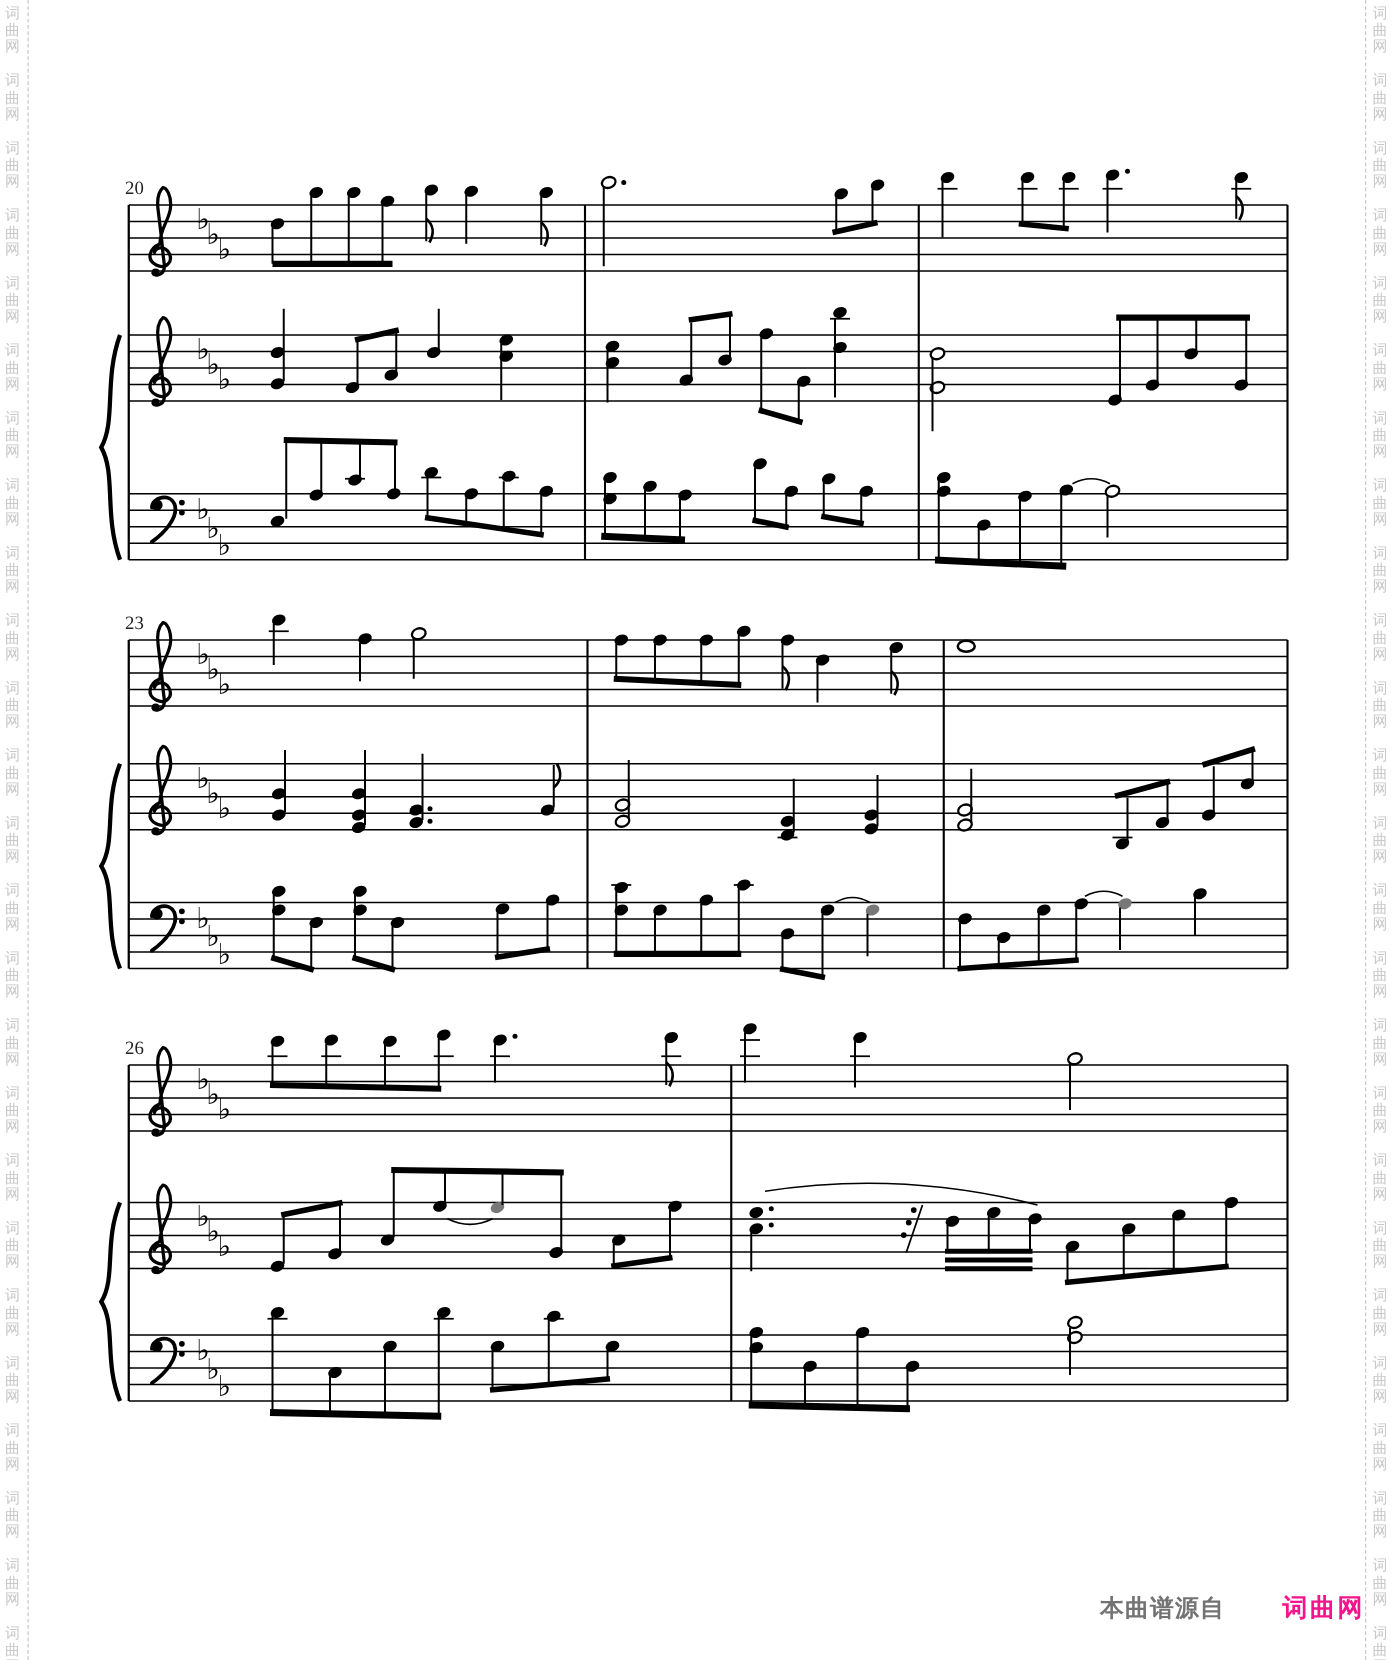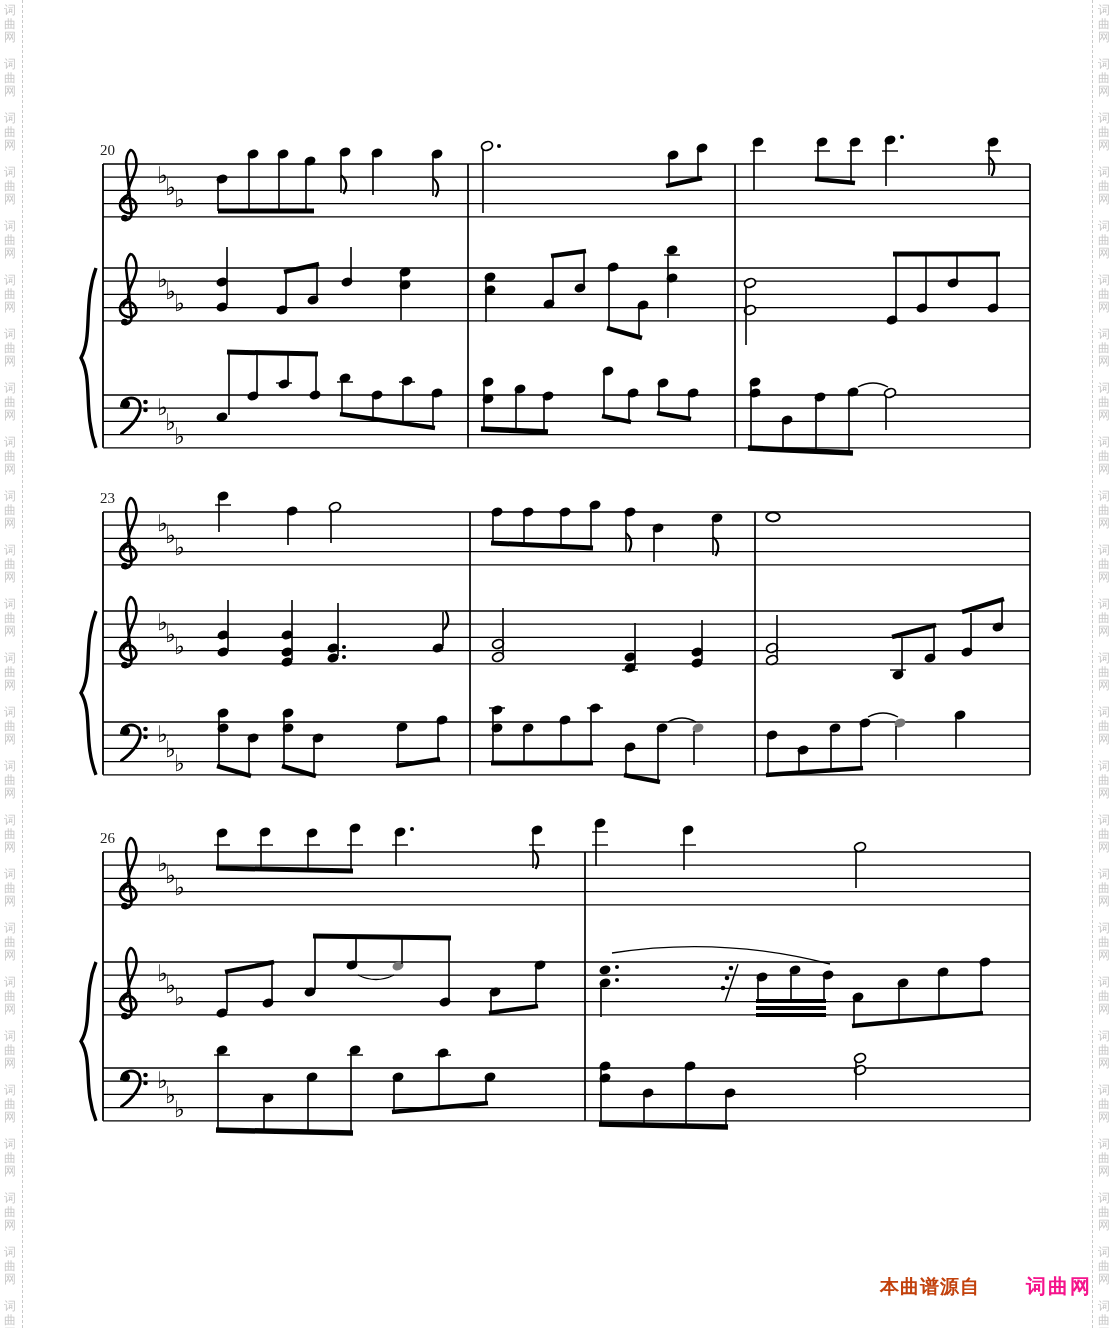--- a/index.html
+++ b/index.html
@@ -4,21 +4,21 @@
 <style>
   html,body{margin:0;padding:0;background:#fff;}
   body{width:1115px;height:1328px;position:relative;overflow:hidden;
        font-family:"DejaVu Sans",sans-serif;}
   .edge-line{position:absolute;top:0;bottom:0;width:0;border-left:1px dashed #c9c9c9;}
   .wm-char{position:absolute;font-size:12px;line-height:12px;color:#c8c8c8;
            font-family:"DejaVu Sans",sans-serif;}
   #score{position:absolute;left:0;top:0;}
   .footer-text{position:absolute;font-weight:bold;white-space:nowrap;
                font-family:"DejaVu Sans",sans-serif;}
-  #footer-source{left:880px;top:1274px;font-size:19px;color:#c2410c;letter-spacing:1px;}
+  #footer-source{left:880px;top:1274px;font-size:19px;color:#737373;letter-spacing:1px;}
   #footer-site{left:1026px;top:1273px;font-size:20px;letter-spacing:2px;}
 </style>
 </head>
 <body>
 
 <div class="edge-line" id="edge-left" style="left: 22px;"></div>
 <div class="edge-line" id="edge-right" style="left: 1092px;"></div>
 
 <div id="wm-left">
     <span class="wm-char" style="left: 4px; top: 4px; color: rgb(200, 200, 200);">词</span>

